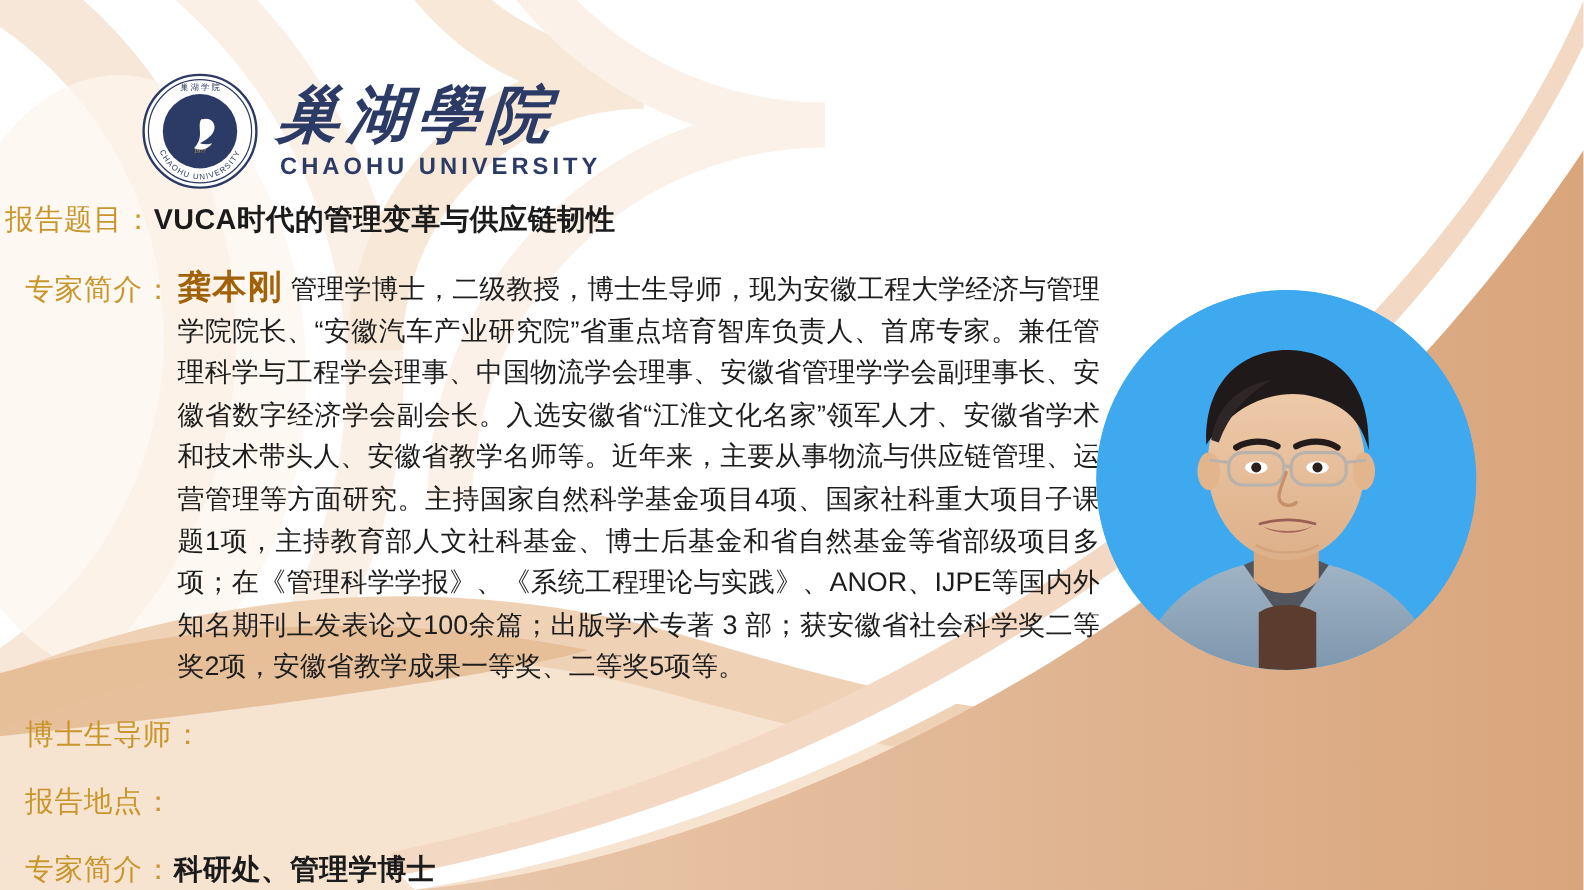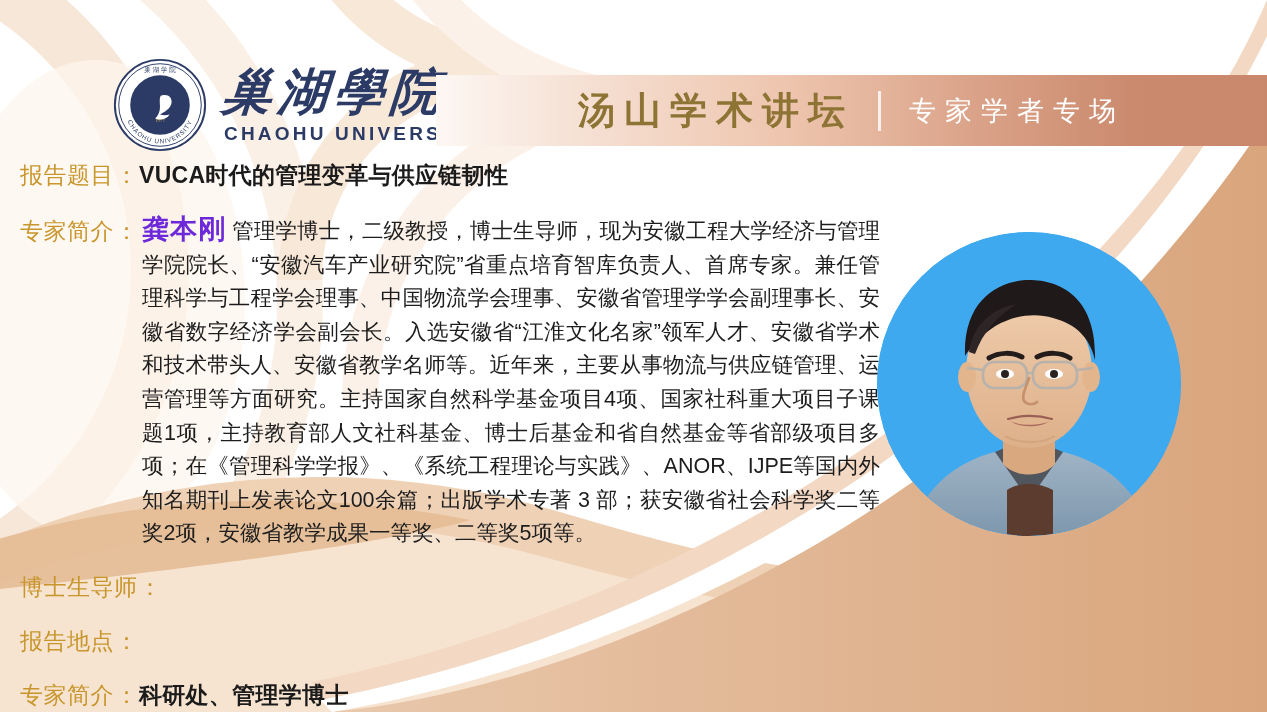--- a/index.html
+++ b/index.html
@@ -58,29 +58,29 @@
 
   .row{position:absolute;display:flex;align-items:baseline;white-space:nowrap;}
   .lbl{
     font-size:23px;color:#c8962c;font-weight:400;letter-spacing:0.5px;
   }
   .colon{font-size:23px;color:#c8962c;margin:0 1px;}
   .val{
     font-size:23px;color:#1b1b1b;font-weight:700;letter-spacing:0.3px;
   }
 
-  #row-title{left:20px;top:160px;text-align:center;}
+  #row-title{left:4px;top:160px;text-align:center;}
   #row-bio{left:20px;top:216px;}
   #row-time{left:20px;top:572px;}
   #row-place{left:20px;top:626px;}
   #row-host{left:20px;top:680px;}
 
   .bio-block{position:absolute;left:142px;top:213px;width:738px;}
   .bio-name{
-    font-size:27px;font-weight:700;color:#6d28d9;letter-spacing:1px;
+    font-size:27px;font-weight:700;color:#a16207;letter-spacing:1px;
   }
   .bio-text{
     font-size:21.5px;color:#1d1d1d;line-height:33.6px;
     text-align:justify;text-justify:inter-character;
     letter-spacing:0px;
   }
   .bio-first{text-indent:0;}
 
   .photo{
     position:absolute;left:877px;top:232px;width:304px;height:304px;
@@ -159,25 +159,20 @@
             <textPath href="#arcb" startOffset="50%" text-anchor="middle">CHAOHU UNIVERSITY</textPath>
           </text>
         </svg>
       </span>
       <span class="logo-text">
         <span class="logo-cn">巢湖學院</span>
         <span class="logo-en">CHAOHU UNIVERSITY</span>
       </span>
     </div>
 
-    <div class="band">
-      <span class="band-main">汤山学术讲坛</span>
-      <span class="band-div"></span>
-      <span class="band-sub">专家学者专场</span>
-    </div>
   </div>
 
   <div class="content">
 
     <div class="row" id="row-title">
       <span class="lbl">报告题目</span>
       <span class="colon">：</span>
       <span class="val">VUCA时代的管理变革与供应链韧性</span>
     </div>
 

